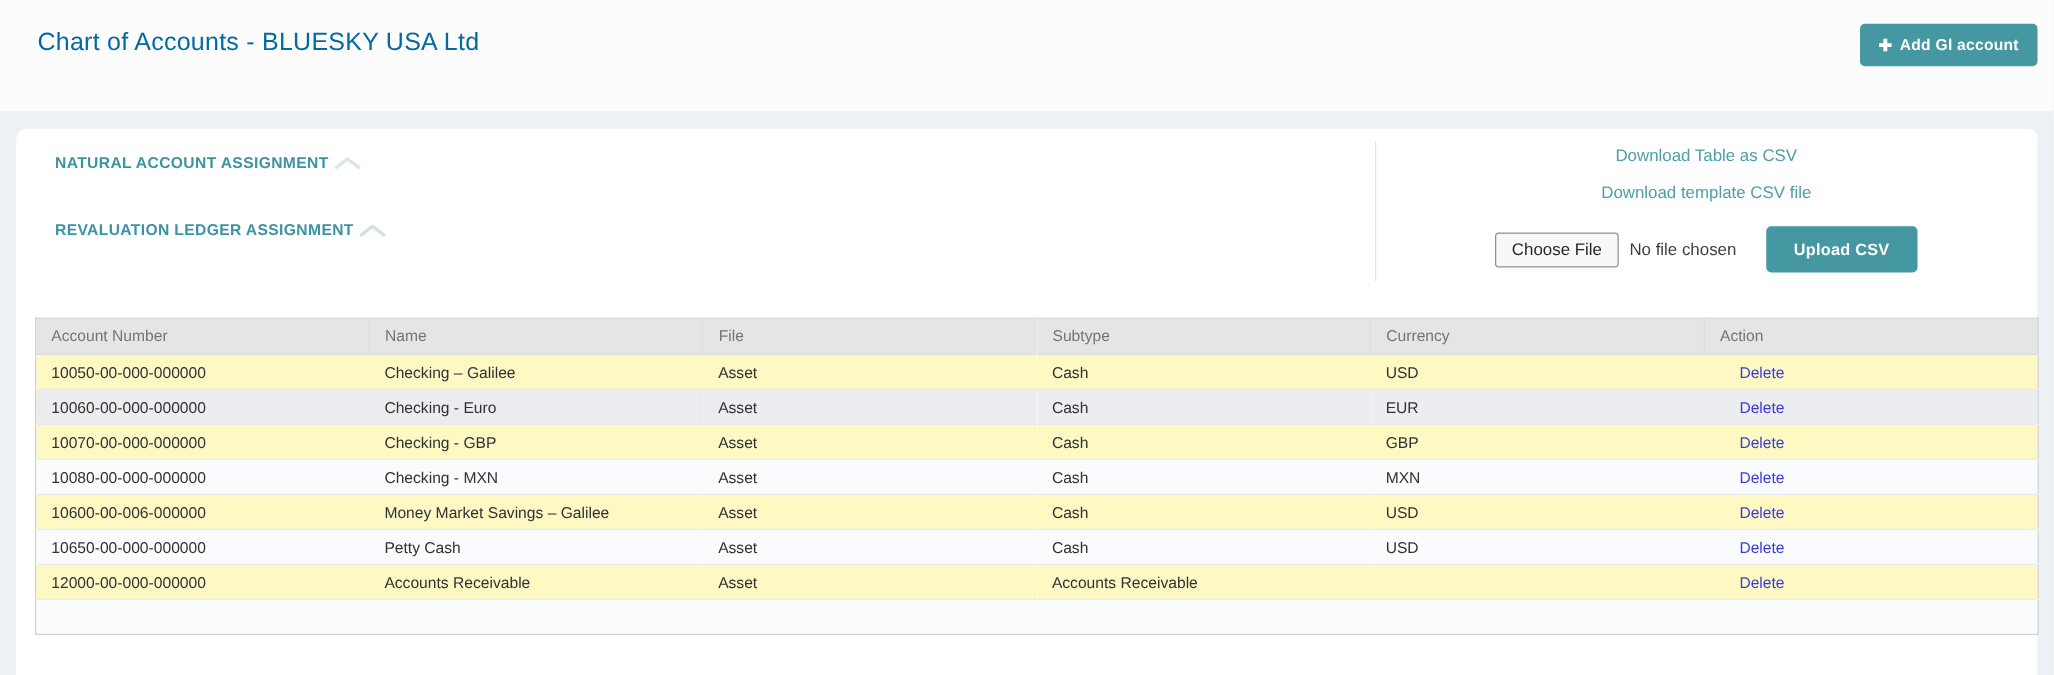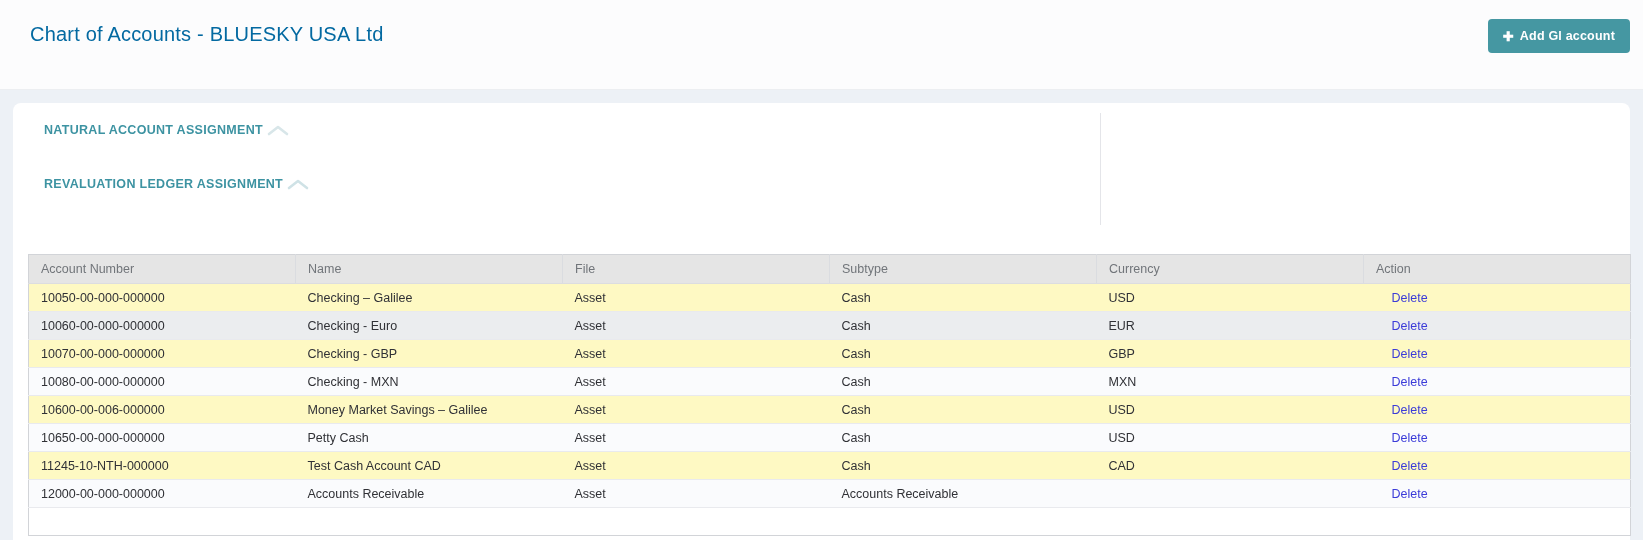--- a/index.html
+++ b/index.html
@@ -89,20 +89,29 @@
 
     <div class="section-head second">
       <span class="section-label">REVALUATION LEDGER ASSIGNMENT</span>
       <svg class="chev" width="22" height="12" viewBox="0 0 22 12">
         <polyline points="2,10 11,3 20,10" fill="none" stroke="#cfe2e6" stroke-width="2.6" stroke-linecap="round" stroke-linejoin="round"></polyline>
       </svg>
     </div>
 
     <div class="v-divider"></div>
 
+    <div class="csv-block">
+      <a class="csv-link l1">Download Table as CSV</a>
+      <a class="csv-link l2">Download template CSV file</a>
+      <div class="file-row">
+        <button class="choose-file">Choose File</button>
+        <span class="file-status">No file chosen</span>
+        <button class="upload-btn">Upload CSV</button>
+      </div>
+    </div>
 
     <table class="coa-table">
       <thead>
         <tr id="coa-head-row">
             <th>Account Number</th>
             <th>Name</th>
             <th>File</th>
             <th>Subtype</th>
             <th>Currency</th>
             <th>Action</th>
@@ -151,28 +160,20 @@
           </tr>
           <tr>
             <td>10650-00-000-000000</td>
             <td>Petty Cash</td>
             <td>Asset</td>
             <td>Cash</td>
             <td>USD</td>
             <td><a class="delete">Delete</a></td>
           </tr>
           <tr>
-            <td>11245-10-NTH-000000</td>
-            <td>Test Cash Account CAD</td>
-            <td>Asset</td>
-            <td>Cash</td>
-            <td>CAD</td>
-            <td><a class="delete">Delete</a></td>
-          </tr>
-          <tr>
             <td>12000-00-000-000000</td>
             <td>Accounts Receivable</td>
             <td>Asset</td>
             <td>Accounts Receivable</td>
             <td></td>
             <td><a class="delete">Delete</a></td>
           </tr>
           <tr class="partial-row">
             <td colspan="6"></td>
           </tr>

